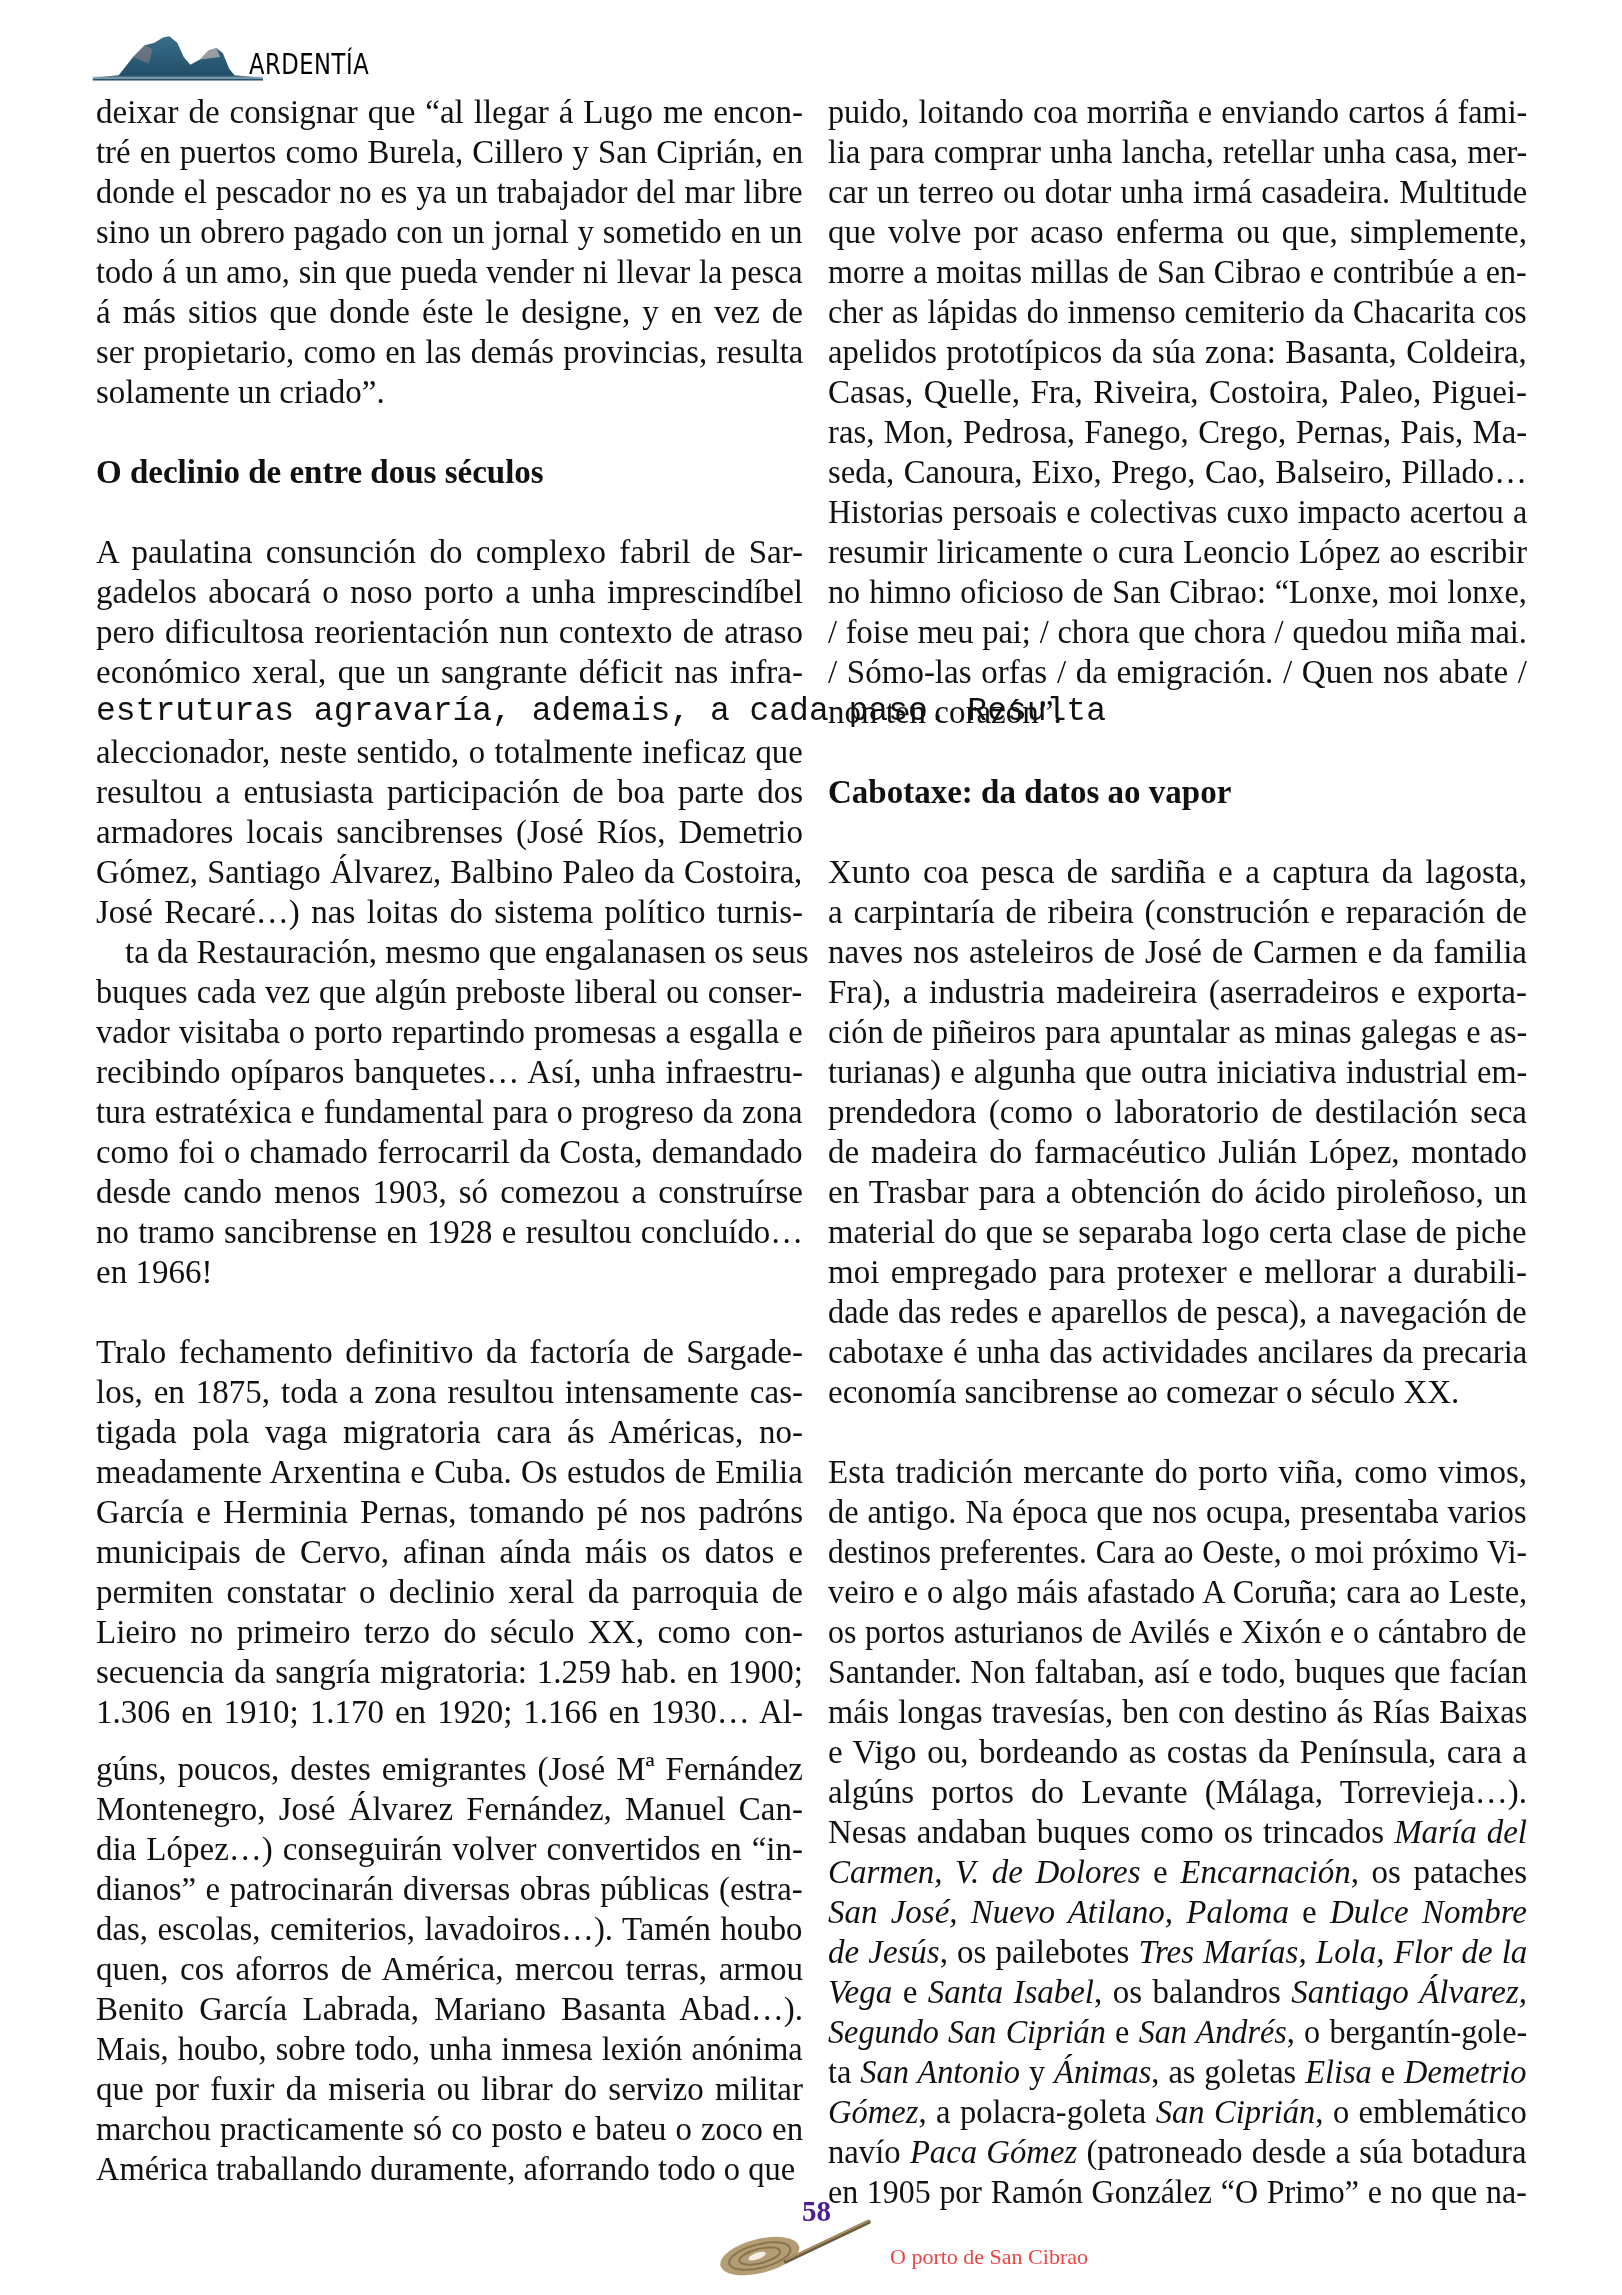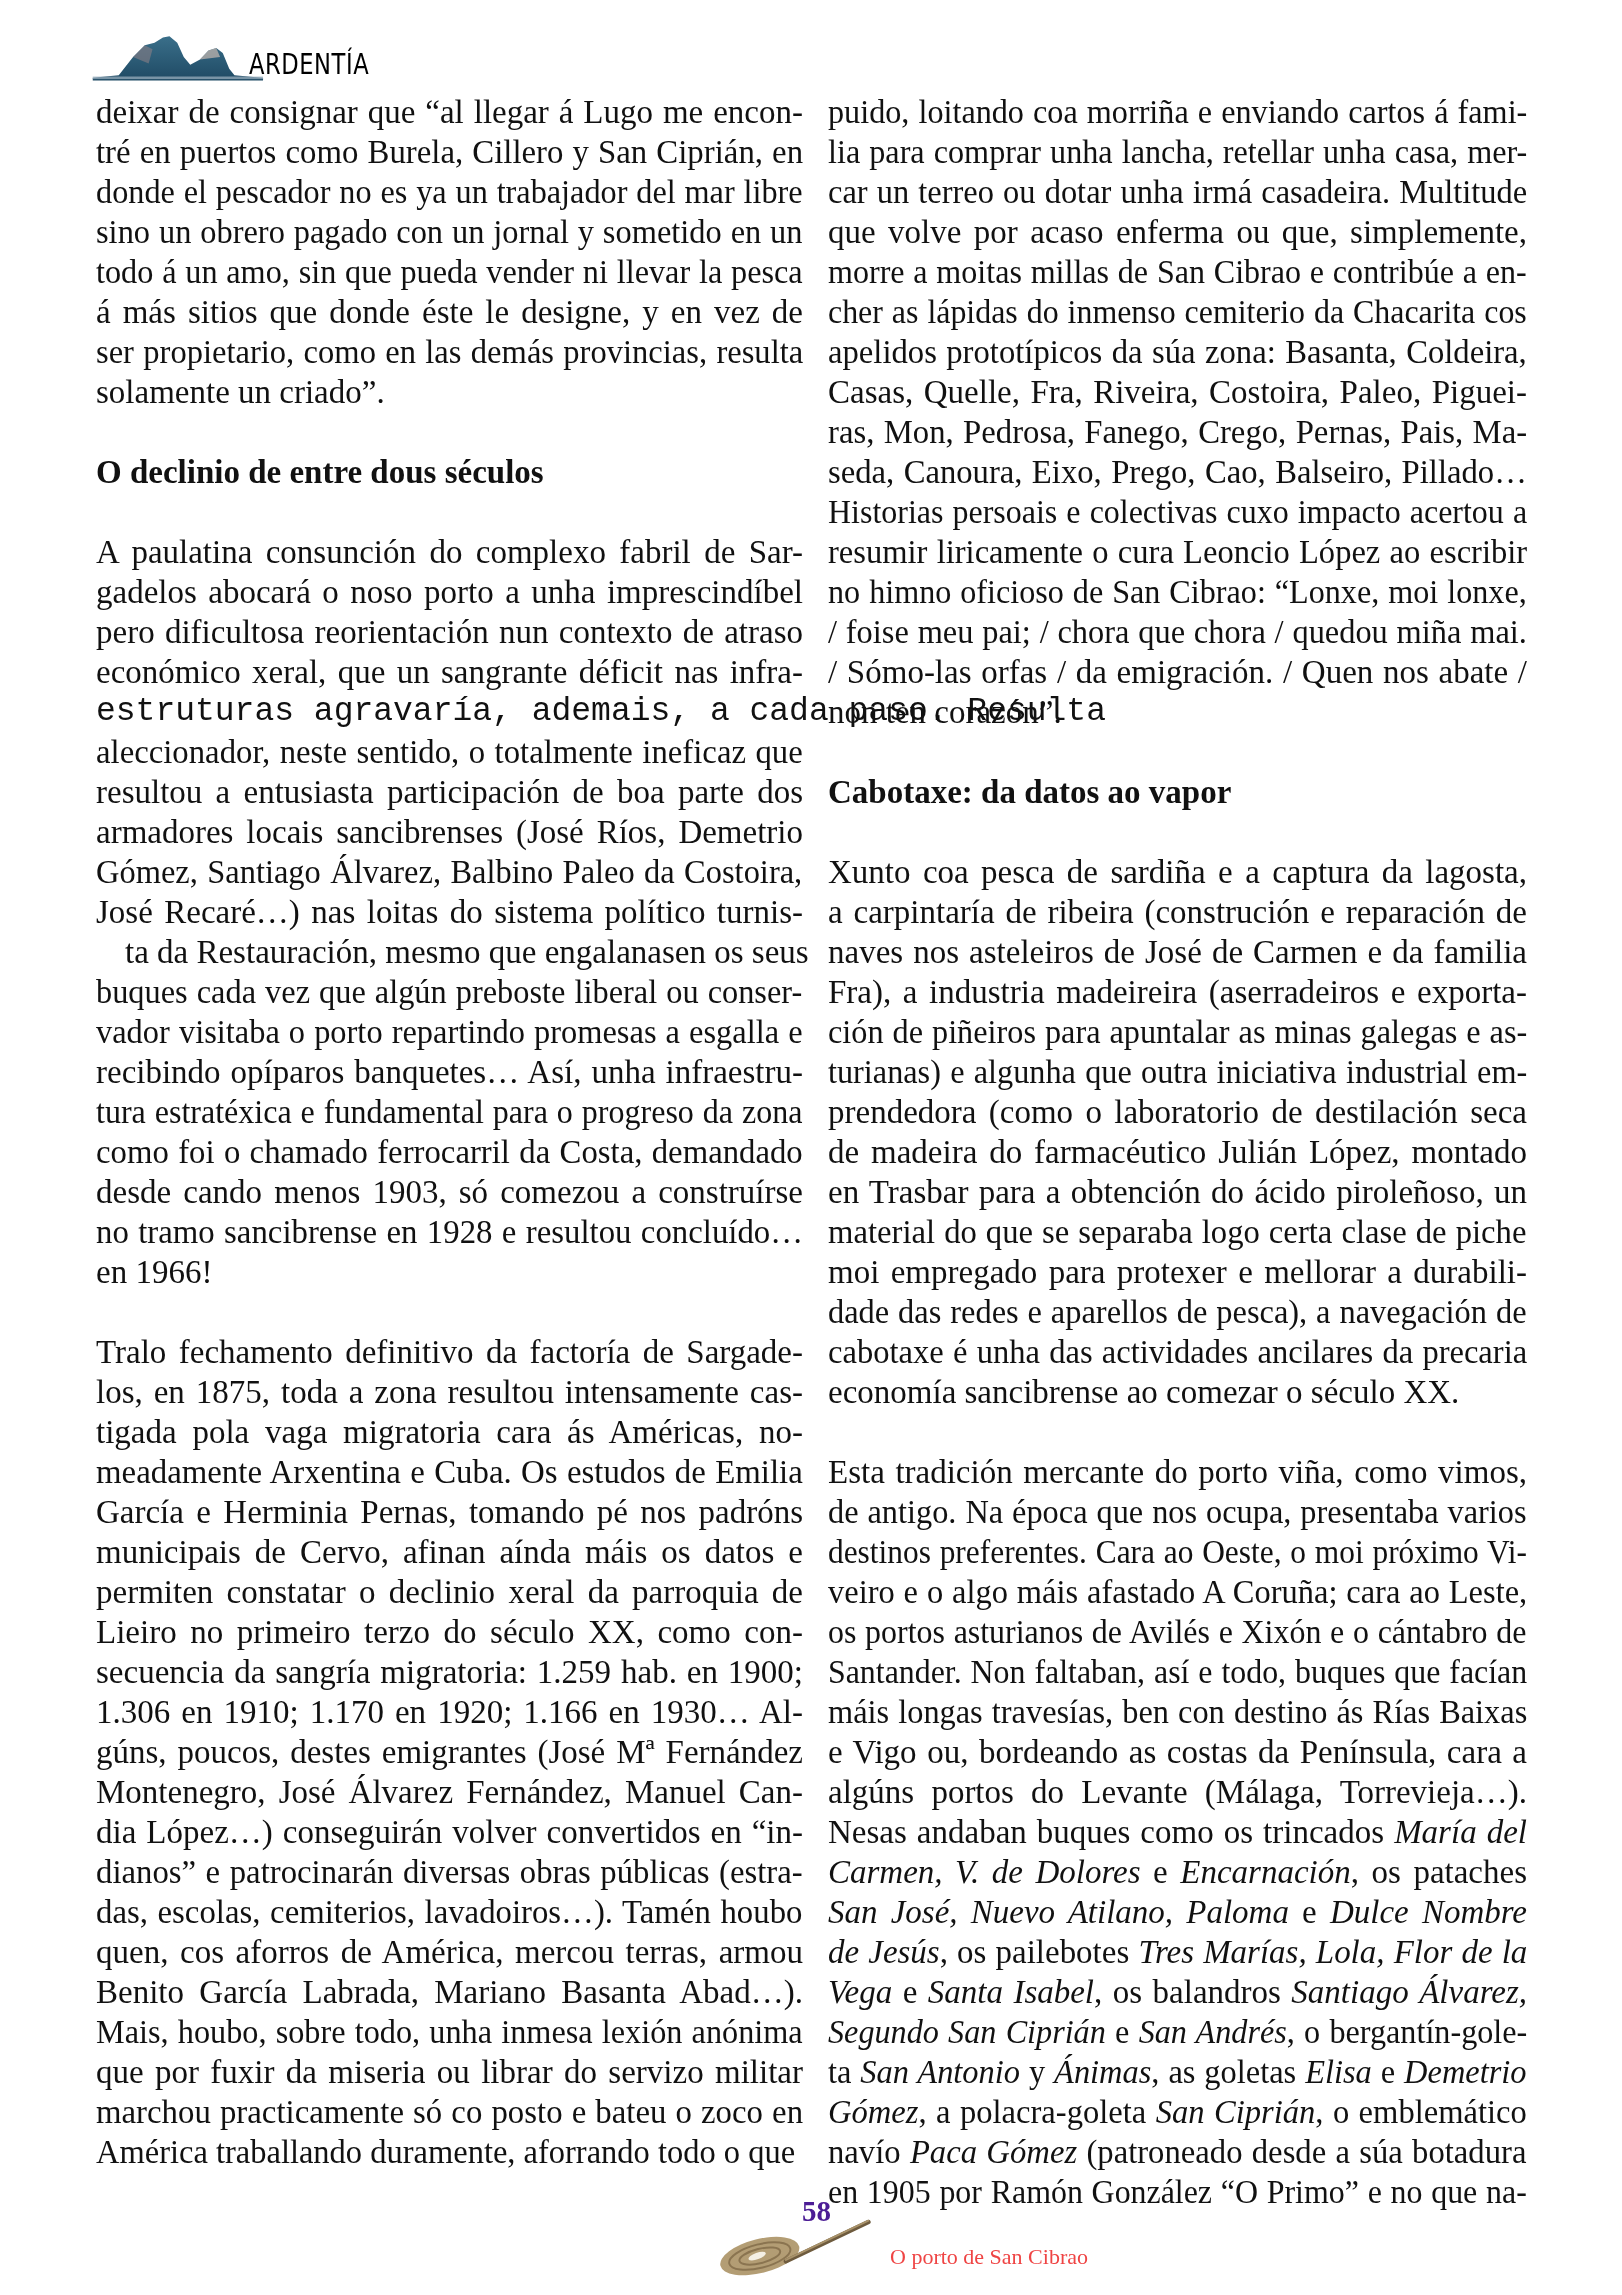--- a/index.html
+++ b/index.html
@@ -84,21 +84,21 @@
       <span class="line" style="display: block;">Tralo fechamento definitivo da factoría de Sargade-</span>
       <span class="line" style="display: block;">los, en 1875, toda a zona resultou intensamente cas-</span>
       <span class="line" style="display: block;">tigada pola vaga migratoria cara ás Américas, no-</span>
       <span class="line" style="display: block; transform: scaleX(0.9954); transform-origin: left center; width: 710px;">meadamente Arxentina e Cuba. Os estudos de Emilia</span>
       <span class="line" style="display: block;">García e Herminia Pernas, tomando pé nos padróns</span>
       <span class="line" style="display: block;">municipais de Cervo, afinan aínda máis os datos e</span>
       <span class="line" style="display: block;">permiten constatar o declinio xeral da parroquia de</span>
       <span class="line" style="display: block;">Lieiro no primeiro terzo do século XX, como con-</span>
       <span class="line" style="display: block;">secuencia da sangría migratoria: 1.259 hab. en 1900;</span>
       <span class="line" style="display: block;">1.306 en 1910; 1.170 en 1920; 1.166 en 1930… Al-</span>
-      <span class="line" style="display: block;">gúns, poucos, destes emigrantes (José Mª Fernández</span>
+      <span class="line" style="display: block; margin-top: 17px;">gúns, poucos, destes emigrantes (José Mª Fernández</span>
       <span class="line" style="display: block;">Montenegro, José Álvarez Fernández, Manuel Can-</span>
       <span class="line" style="display: block;">dia López…) conseguirán volver convertidos en “in-</span>
       <span class="line" style="display: block; transform: scaleX(0.9926); transform-origin: left center; width: 712px;">dianos” e patrocinarán diversas obras públicas (estra-</span>
       <span class="line" style="display: block; transform: scaleX(0.9936); transform-origin: left center; width: 711px;">das, escolas, cemiterios, lavadoiros…). Tamén houbo</span>
       <span class="line" style="display: block;">quen, cos aforros de América, mercou terras, armou</span>
       <span class="line" style="display: block;">Benito García Labrada, Mariano Basanta Abad…).</span>
       <span class="line" style="display: block; transform: scaleX(0.9774); transform-origin: left center; width: 723px;">Mais, houbo, sobre todo, unha inmesa lexión anónima</span>
       <span class="line" style="display: block;">que por fuxir da miseria ou librar do servizo militar</span>
       <span class="line" style="display: block; transform: scaleX(0.9945); transform-origin: left center; width: 711px;">marchou practicamente só co posto e bateu o zoco en</span>
       <span class="line last" style="display: block; transform: scaleX(0.9845); transform-origin: left center; width: 718px;">América traballando duramente, aforrando todo o que</span>

